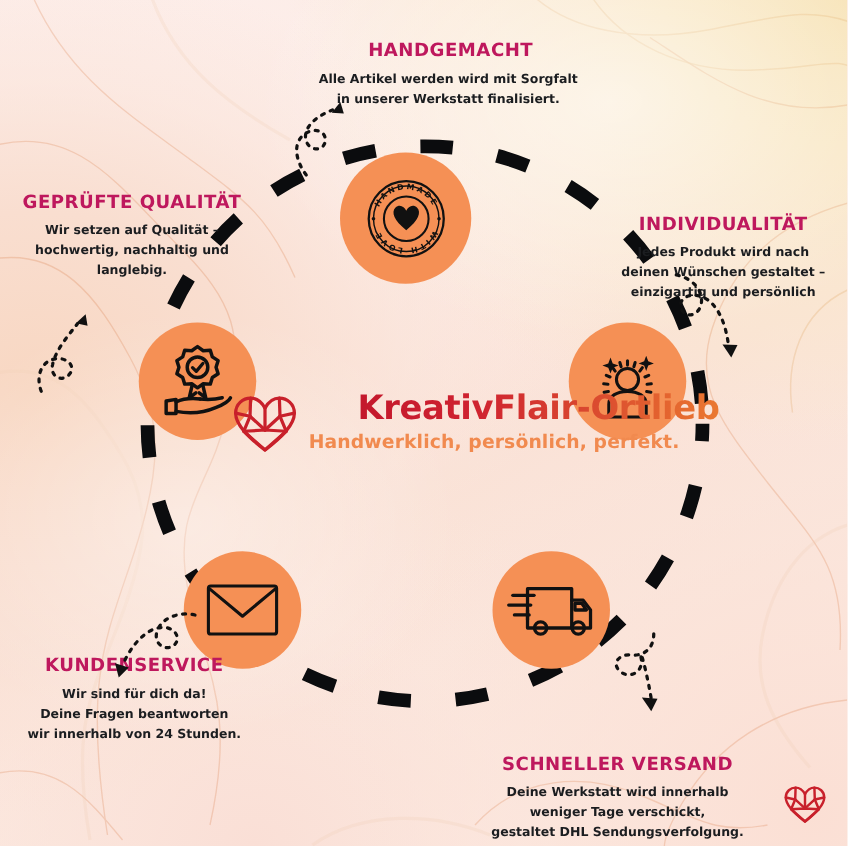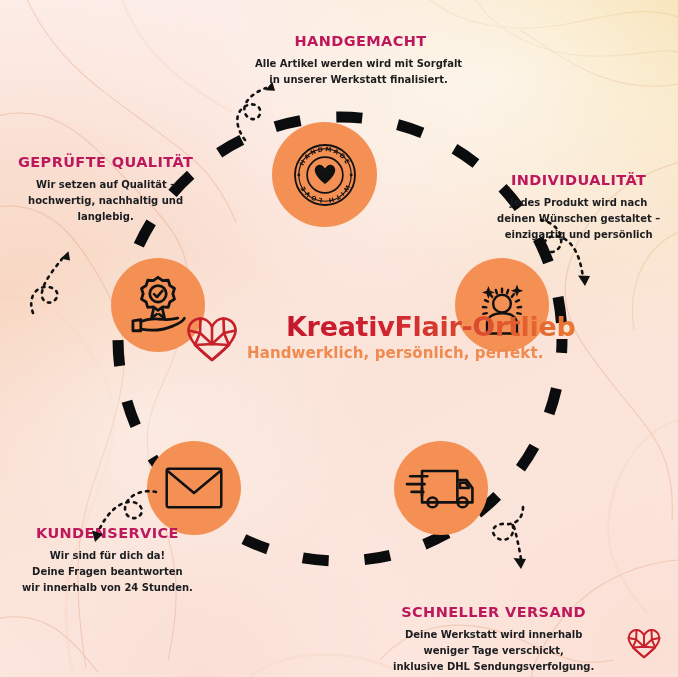--- a/index.html
+++ b/index.html
@@ -309,21 +309,21 @@
     <h3>KUNDENSERVICE</h3>
     <p>Wir sind für dich da!</p>
     <p>Deine Fragen beantworten</p>
     <p>wir innerhalb von 24 Stunden.</p>
   </div>
 
   <div class="block b-shipping">
     <h3>SCHNELLER VERSAND</h3>
     <p>Deine Werkstatt wird innerhalb</p>
     <p>weniger Tage verschickt,</p>
-    <p> inklusive DHL Sendungsverfolgung.</p>
+    <p> gestaltet DHL Sendungsverfolgung.</p>
   </div>
 
   <svg class="doodle d-top" width="62" height="68" viewBox="0 0 62 68">
     <g fill="none" stroke="#111" stroke-width="2.6" stroke-linecap="round" stroke-dasharray="2.4 5.2">
       <path d="M19 66 C 10 54, 8 40, 18 33 C 27 27, 36 32, 34 40
                C 32 47, 22 47, 19 39 C 16 30, 24 20, 40 14"></path>
     </g>
     <path d="M47 8 L39 15.5 L48.5 17.5 Z" fill="#111" transform="rotate(-8 44 13)"></path>
   </svg>
 

